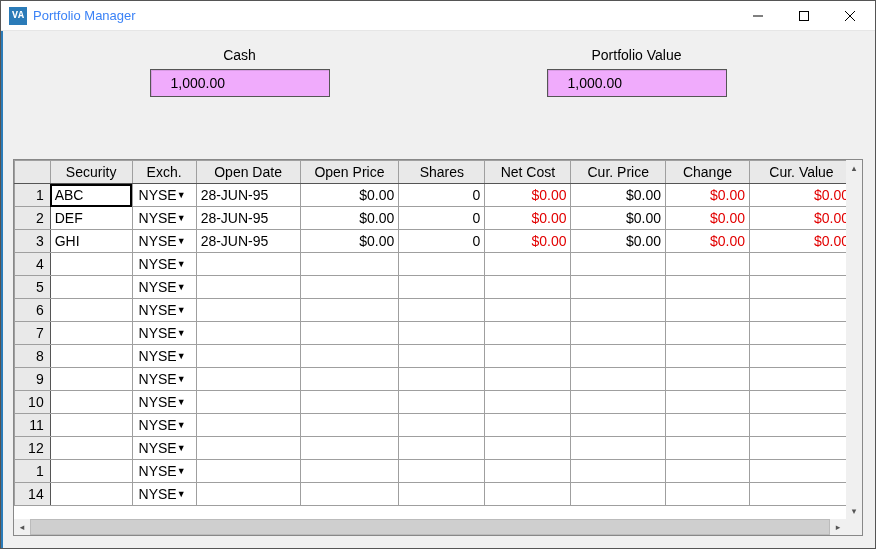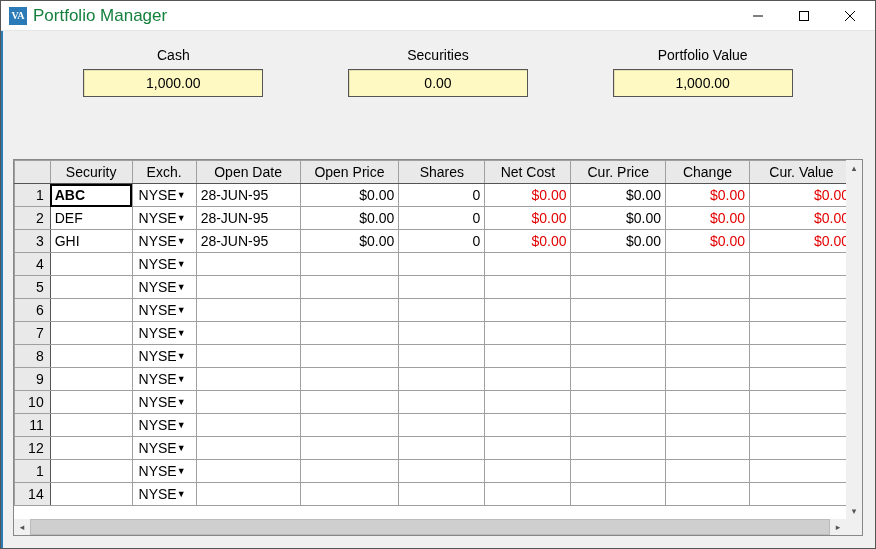--- a/index.html
+++ b/index.html
@@ -26,23 +26,23 @@
       width: 18px;
       height: 18px;
       background: #2b7bb8;
       margin-right: 6px;
       display:flex;
       align-items:center;
       justify-content:center;
       color:#fff;
       font-size:10px;
       font-weight:bold;
-      font-family:Liberation Serif, serif;
-    }
-    .title-text { flex: 0 0 auto; font-size: 17px; color: #15803d; }
+      font-family:Liberation Mono, monospace;
+    }
+    .title-text { flex: 0 0 auto; font-size: 13px; color: #3b82f6; }
     .title-spacer { flex: 1 1 auto; }
     .titlebar-buttons { display: flex; }
     .titlebar-btn {
       width: 46px; height: 28px;
       display:flex; align-items:center; justify-content:center;
       font-size: 14px;
       color:#000;
     }
     .titlebar-btn svg { width:10px; height:10px; }
     
@@ -61,23 +61,23 @@
     }
     .summary-label {
       font-size:14px;
       margin-bottom:6px;
       text-align:center;
     }
     .summary-input {
       width: 180px;
       height: 28px;
       border: 1px solid #555;
-      background:#fef9c3;
-      text-align:center;
-      padding: 4px 9px;
+      background:#f0abfc;
+      text-align:left;
+      padding: 4px 20px;
       font-size:14px;
       box-shadow: inset 1px 1px 0 rgba(0,0,0,.1);
     }
     
     .grid-wrap {
       position:absolute;
       left: 12px; right: 12px;
       top: 158px; bottom: 12px;
       border:1px solid #888;
       background:#fff;
@@ -130,21 +130,20 @@
     }
     .exch-caret {
       font-size:9px; color:#000;
     }
     .num { text-align:right; }
     .red { color:#e20000; }
     .black { color:#000; }
     .focused {
       outline:2px solid #000;
       outline-offset:-2px;
-      font-weight:bold;
     }
     
     .vscroll {
       position:absolute; top:0; right:0; bottom:16px; width:16px;
       background:#f0f0f0;
       display:flex; flex-direction:column;
     }
     .vscroll .arrow, .hscroll .arrow {
       width:16px; height:16px;
       background:#f0f0f0;
@@ -197,24 +196,20 @@
           <line x1="10" y1="0" x2="0" y2="10" stroke="currentColor" stroke-width="1"></line>
         </svg>
     </div>
   </div>
 </div>
 
 <div class="summary">
   <div class="summary-field">
     <div class="summary-label">Cash</div>
     <input class="summary-input" value="1,000.00" style="">
-  </div>
-  <div class="summary-field">
-    <div class="summary-label">Securities</div>
-    <input class="summary-input" value="0.00" style="">
   </div>
   <div class="summary-field">
     <div class="summary-label">Portfolio Value</div>
     <input class="summary-input" value="1,000.00" style="">
   </div>
 </div>
 
 <div class="grid-wrap">
   <div class="grid-scroll-y">
     <table class="grid">

